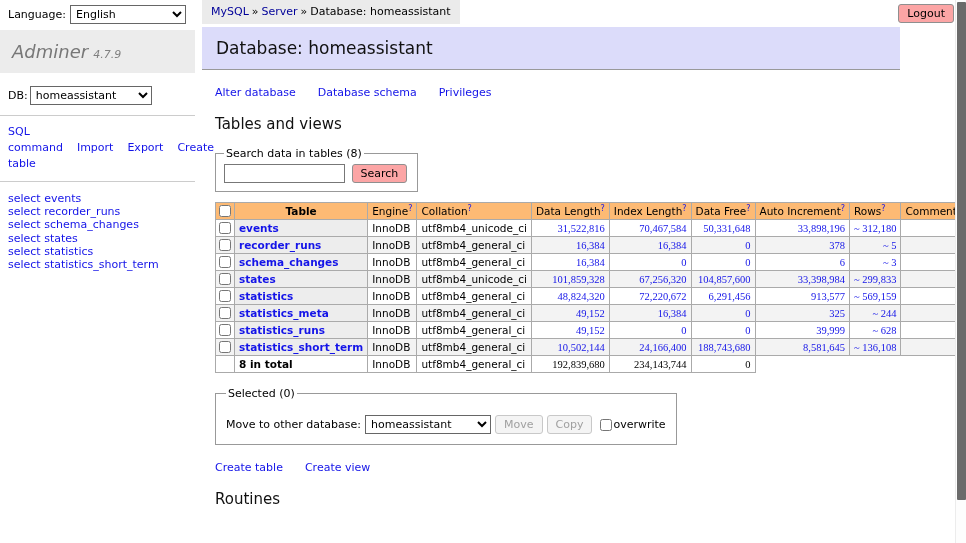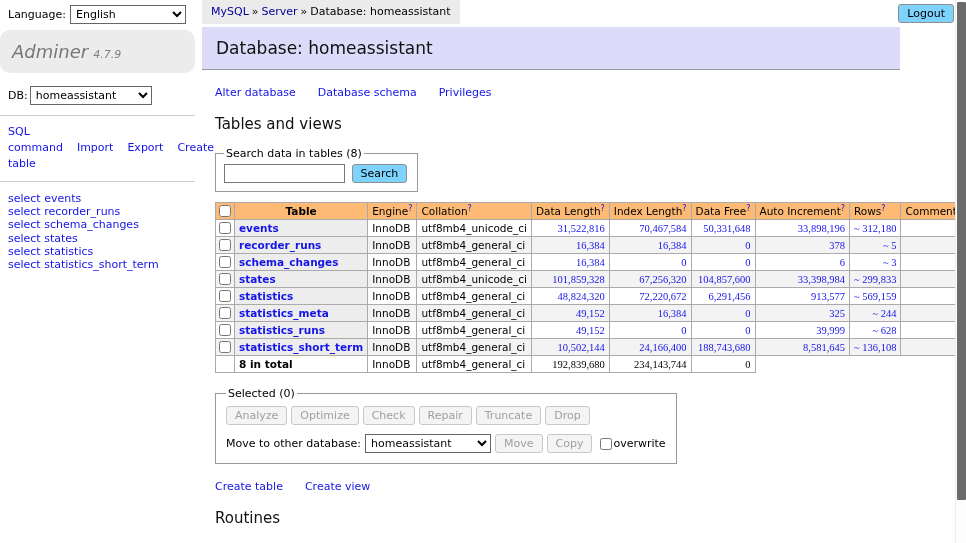--- a/index.html
+++ b/index.html
@@ -17,21 +17,21 @@
   .lang-row { padding: 5px 8px 6px 8px; white-space: nowrap; }
   .lang-row label { margin-right: 4px; }
   select {
     font-family: "DejaVu Sans", "Liberation Sans", sans-serif;
     font-size: 11px; height: 19px; background: #fff;
     border: 1px solid #666; padding: 0 1px;
   }
   .lang-row select { width: 116px; }
   #app-title {
     background: #ececec; color: #777; padding: 11px 12px; margin: 0;
-    font-style: italic; font-weight: normal; font-size: 18px; border-radius: 10px;
+    font-style: italic; font-weight: normal; font-size: 18px;
   }
   #app-title .ver { font-size: 11px; font-style: italic; margin-left: 5px; color: #808080; }
   .db-row { padding: 13px 8px 10px 8px; }
   .db-row label { margin-right: 2px; }
   .db-row select { width: 122px; }
   #sidebar hr { border: 0; border-top: 1px solid #ccc; margin: 0 0 0 0; }
   .side-links { padding: 8px 8px 9px 8px; line-height: 16px; }
   .side-links a { margin-right: 14px; }
   .table-links { padding: 10px 8px; }
   .table-links p { margin: 0; line-height: 13.2px; white-space: nowrap; }
@@ -40,21 +40,21 @@
   #main { position: absolute; left: 202px; top: 0; width: 754px; height: 543px; }
   #breadcrumb {
     display: inline-block; background: #ebebeb; padding: 5px 9px 6px 9px;
     white-space: nowrap;
   }
   #breadcrumb a { color: #000099; }
   #breadcrumb .sep { color: #000; margin: 0 3px; }
   #logout-btn { position: absolute; top: 4px; right: 12px; }
   button {
     font-family: "DejaVu Sans", "Liberation Sans", sans-serif;
-    font-size: 11px; background: #7dd3fc; border: 1px solid #8f8f8f;
+    font-size: 11px; background: #fca5a5; border: 1px solid #8f8f8f;
     border-radius: 3px; padding: 2px 8px; color: #000; cursor: pointer;
   }
   button:disabled { color: #a0a0a0; border-color: #c8c8c8; background: #f4f4f4; cursor: default; }
   h2#page-title {
     margin: 3px 56px 0 0; padding: 11px 14px; font-size: 17px; font-weight: normal;
     background: #dcdcfa; border-bottom: 1px solid #999; color: #111;
   }
   .link-row { margin: 16px 0 0 13px; }
   .link-row a { margin-right: 22px; }
   h3 { font-weight: normal; font-size: 15px; margin: 16px 0 0 13px; color: #111; }
@@ -295,23 +295,20 @@
         <td class="plain">utf8mb4_general_ci</td>
         <td class="num plain">192,839,680</td>
         <td class="num plain">234,143,744</td>
         <td class="num plain">0</td>
       </tr>
     </tfoot>
   </table>
 
   <fieldset id="selected-fieldset">
     <legend>Selected (0)</legend>
-    <div class="btn-row">
-      
-    <button type="button" disabled="">Analyze</button><button type="button" disabled="">Optimize</button><button type="button" disabled="">Check</button><button type="button" disabled="">Repair</button><button type="button" disabled="">Truncate</button><button type="button" disabled="">Drop</button></div>
     <div class="move-row">
       <span>Move to other database:</span><select><option>homeassistant</option></select><button type="button" disabled="">Move</button><button type="button" disabled="">Copy</button><span class="overwrite-wrap"><input type="checkbox" style=""><span>overwrite</span></span>
     </div>
   </fieldset>
 
   <div class="link-row">
     
   <a href="#">Create table</a><a href="#">Create view</a></div>
 
   <h3>Routines</h3>

